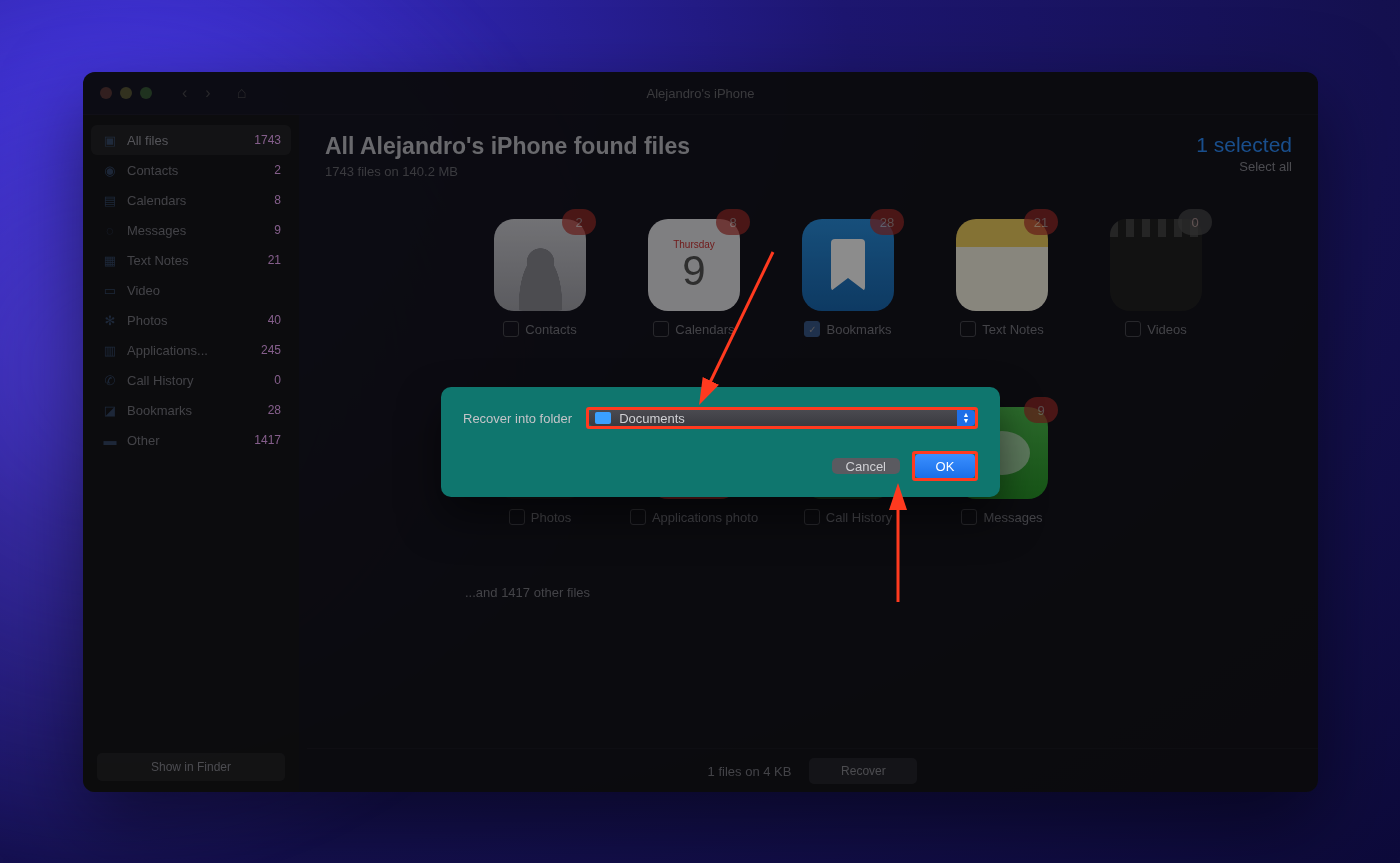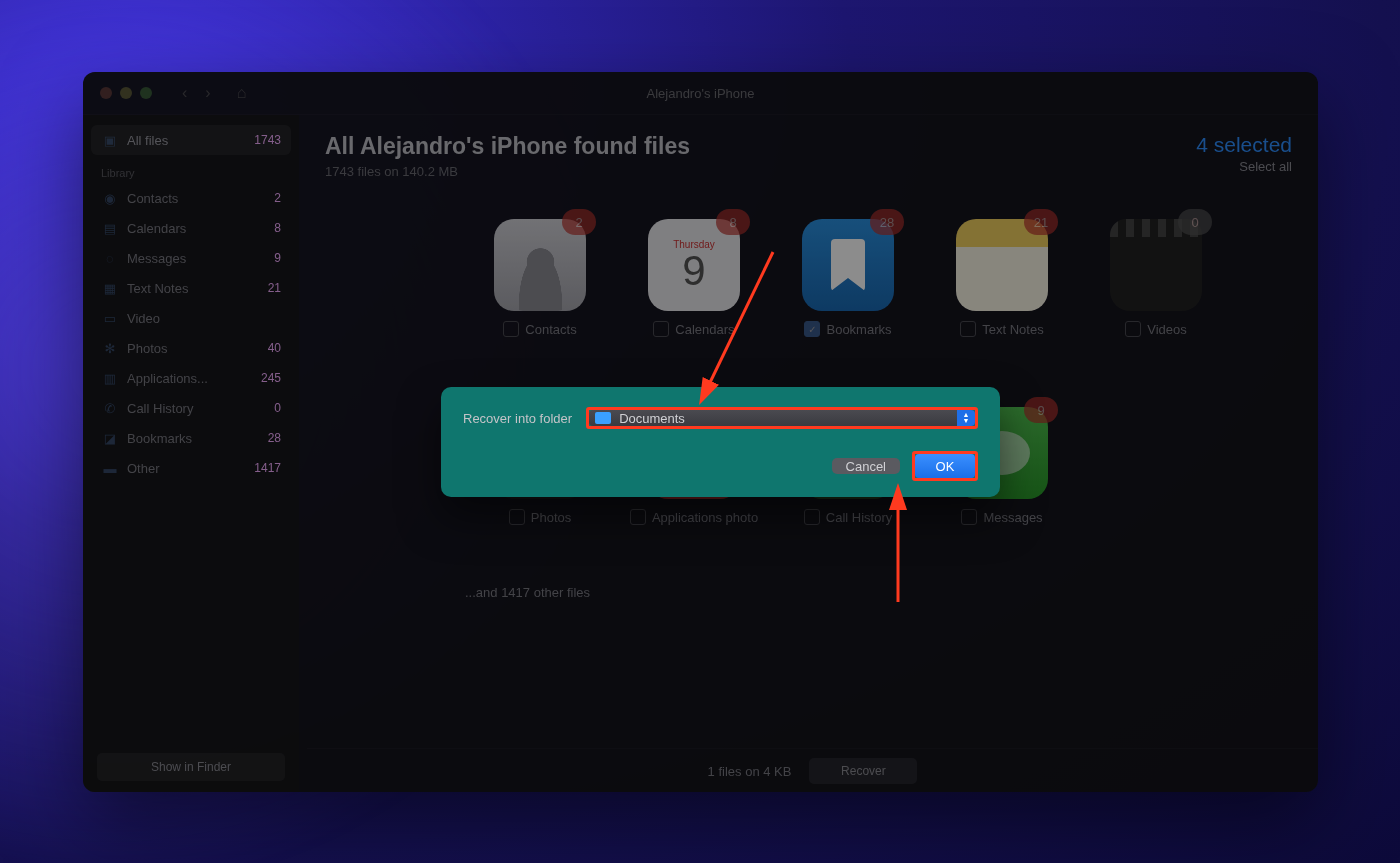--- a/index.html
+++ b/index.html
@@ -112,21 +112,20 @@
   </div>
 
   <div class="body">
 
    <div class="sidebar">
      <div class="side-row active">
        <span class="ico">▣</span>
        <span>All files</span>
        <span class="cnt">1743</span>
      </div>
-     <div class="side-head">Library</div>
 
      <div class="side-row">
             <span class="ico">◉</span>
             <span>Contacts</span>
             <span class="cnt">2</span>
           </div>
      <div class="side-row">
             <span class="ico">▤</span>
             <span>Calendars</span>
             <span class="cnt">8</span>
@@ -177,21 +176,21 @@
      </div>
    </div>
 
    <div class="main">
      <div class="main-head">
        <div class="mh-left">
          <h1>All Alejandro's iPhone found files</h1>
          <div class="sub">1743 files on 140.2 MB</div>
        </div>
        <div class="mh-right">
-         <div class="selcount">4 selected</div>
+         <div class="selcount">1 selected</div>
          <div class="selall">Select all</div>
        </div>
      </div>
 
      <div class="grid">
        <div class="item">
          <div class="tile t-contacts">
                 <div class="badge">2</div>
               </div>
          <div class="cap">

